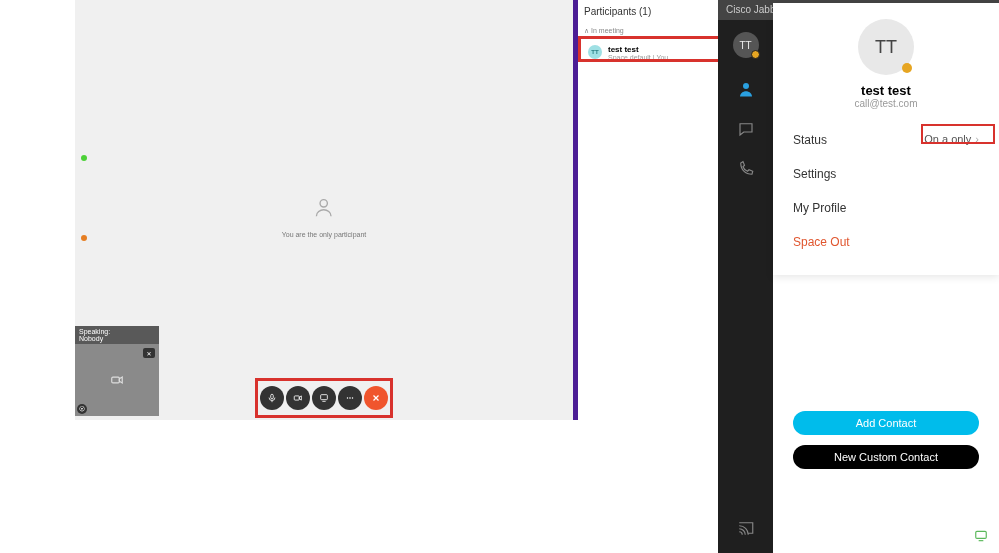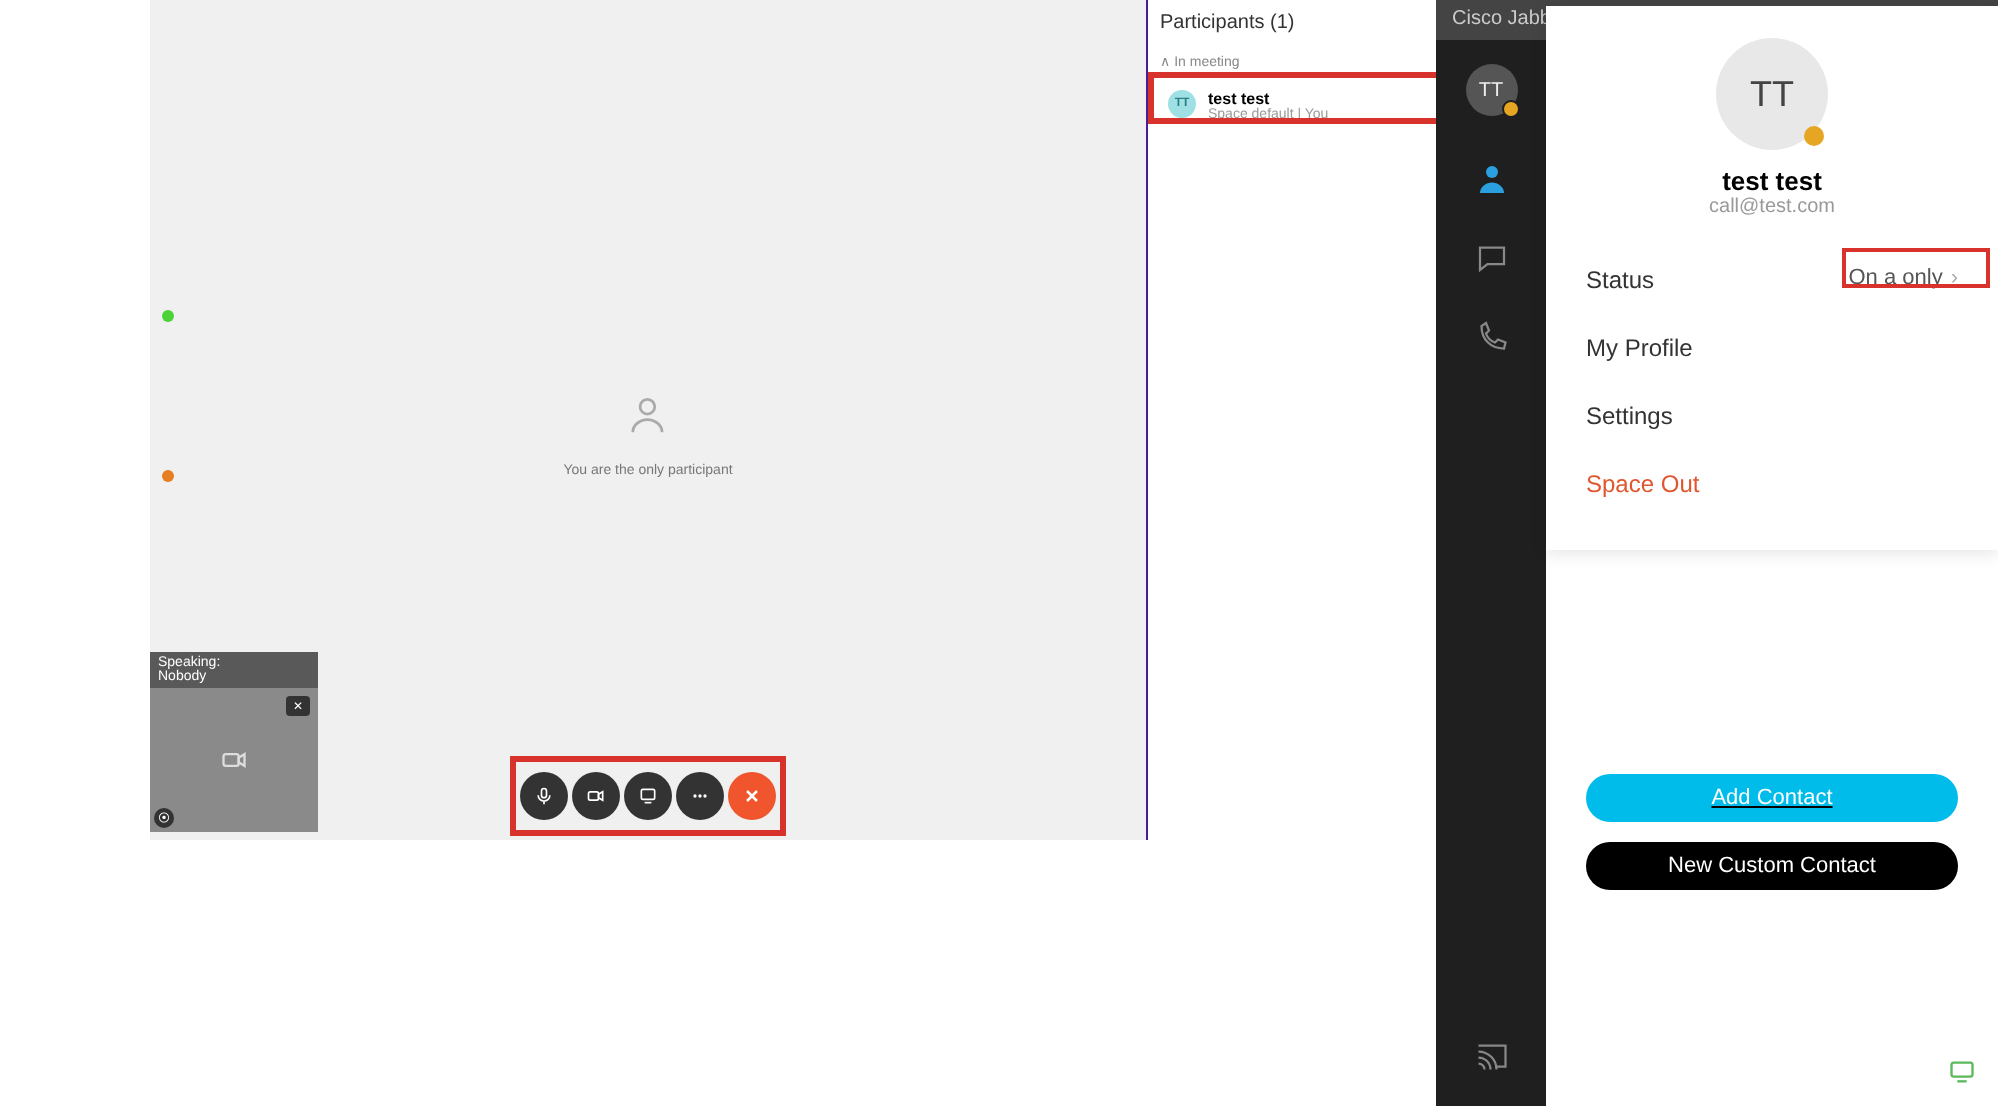--- a/index.html
+++ b/index.html
@@ -23,21 +23,21 @@
     .thumb .chip { position: absolute; top: 4px; right: 4px; width: 12px; height: 10px; background: #333; border-radius: 2px; display:flex; align-items:center; justify-content:center; color:#fff; font-size:6px;}
     .thumb .cam { position: absolute; top: 50%; left: 50%; transform: translate(-50%, -50%); color: #eee; }
     .thumb .corner { position: absolute; bottom: 2px; left: 2px; width: 10px; height: 10px; background: #333; border-radius: 50%; color:#fff; font-size:6px; display:flex; align-items:center; justify-content:center;}
     
     .controls { position: absolute; bottom: 10px; left: 50%; transform: translateX(-50%); display: flex; gap: 2px; }
     .ctrl-btn { width: 24px; height: 24px; border-radius: 12px; background: #333; display: flex; align-items: center; justify-content: center; cursor: pointer; }
     .ctrl-btn.red { background: #f0552d; }
     .controls-hl { position: absolute; bottom: 2px; left: 50%; transform: translateX(-50%); width: 138px; height: 40px; border: 3px solid #d8322d; pointer-events:none; }
     
     
-    .participants { position: absolute; left: 498px; top: 0; width: 180px; height: 420px; background: #fff; border-left: 1px solid #4c1d95; padding: 6px; }
+    .participants { position: absolute; left: 498px; top: 0; width: 180px; height: 420px; background: #fff; border-left: 5px solid #4c1d95; padding: 6px; }
     .participants-title { font-size: 10px; color: #333; display: flex; justify-content: space-between; align-items: center; }
     .participants-title .close { color: #aaa; cursor: pointer; font-size: 9px; }
     .sub-label { font-size: 7px; color: #888; margin-top: 10px; }
     .sub-label::before { content: "∧ "; font-size: 7px; }
     .prow { display: flex; gap: 6px; margin-top: 6px; padding: 4px; }
     .prow-hl { position: absolute; left: 0px; top: 36px; right: 4px; height: 26px; border: 3px solid #d8322d; pointer-events:none; }
     .pavatar { width: 14px; height: 14px; border-radius: 50%; background: #9fe0e4; color: #2b7f85; font-size: 6px; display:flex; align-items:center; justify-content:center; font-weight:bold;}
     .pname { font-size: 8px; font-weight: bold; }
     .pinfo { font-size: 7px; color: #999; }
     
@@ -52,21 +52,21 @@
     .jabber { position: absolute; left: 718px; top: 0; width: 281px; height: 553px; background: #fff; }
     .jabber-title { background: #444; color: #ccc; height: 20px; line-height: 20px; font-size: 10px; padding-left: 8px; position: relative; }
     .jabber-sidebar { position: absolute; left: 0; top: 20px; width: 55px; bottom: 0; background: #1f1f1f; display: flex; flex-direction: column; align-items: center; padding-top: 12px; gap: 22px; }
     .javatar { width: 26px; height: 26px; border-radius: 50%; background: #555; color: #eee; font-size: 10px; display:flex; align-items:center; justify-content:center; position:relative; }
     .javatar::after { content: ""; position: absolute; bottom: -1px; right: -1px; width: 7px; height: 7px; background: #e6a522; border-radius: 50%; border: 1px solid #1f1f1f; }
     .jic { width: 18px; height: 18px; color: #888; cursor: pointer; }
     .jic.active { color: #2aa0e0; }
     .jabber-sidebar .cast { margin-top: auto; margin-bottom: 16px; color: #888; }
     
     .jabber-main { position: absolute; left: 55px; top: 20px; right: 0; bottom: 0; display:flex; flex-direction:column; }
-    .jabber-buttons { margin-top: auto; padding: 0 20px 108px; display:flex; flex-direction:column; gap:10px;text-decoration:underline; }
+    .jabber-buttons { margin-top: auto; padding: 0 20px 84px; display:flex; flex-direction:column; gap:10px; }
     .jbtn { border: none; height: 24px; border-radius: 12px; font-size: 11px; cursor: pointer; color: #fff; }
     .jbtn.primary { background: #00bceb; }
     .jbtn.secondary { background: #000000; }
     .monitor-ic { position: absolute; right: 10px; bottom: 10px; color: #5bb85b; }
     
     
     .popover { position: absolute; left: 55px; top: 3px; right: 0; background: #fff; box-shadow: 0 2px 8px rgba(0,0,0,0.1); padding: 16px 20px 16px; z-index: 5; }
     .big-avatar { width: 56px; height: 56px; border-radius: 50%; background: #e8e8e8; color: #444; font-size: 18px; display:flex; align-items:center; justify-content:center; margin: 0 auto 8px; position:relative; }
     .big-avatar::after { content: ""; position: absolute; bottom: 2px; right: 2px; width: 10px; height: 10px; background: #e6a522; border-radius: 50%; }
     .uname { text-align: center; font-weight: bold; font-size: 13px; }
@@ -232,19 +232,19 @@
     </div>
 
     <div class="popover">
       <div class="big-avatar">TT</div>
       <div class="uname">test test</div>
       <div class="uemail">call@test.com</div>
       <div class="menu-item">
         <span>Status</span>
         <span class="status-val"><span>On a only</span><span class="arrow">›</span></span>
       </div>
+      <div class="menu-item">Settings</div>
       <div class="menu-item">My Profile</div>
-      <div class="menu-item">Settings</div>
       <div class="menu-item signout">Space Out</div>
       <div class="status-hl"></div>
     </div>
   </div>
 </div>
 
 </body></html>

